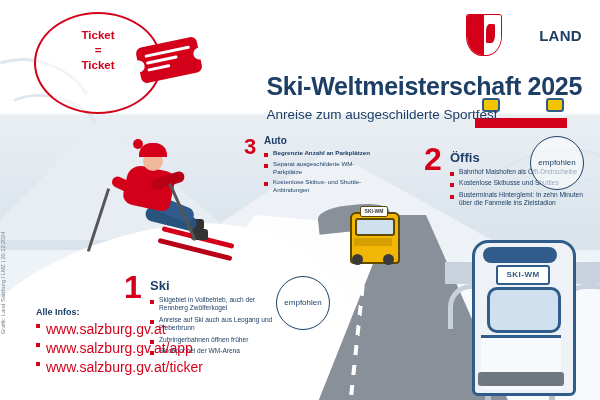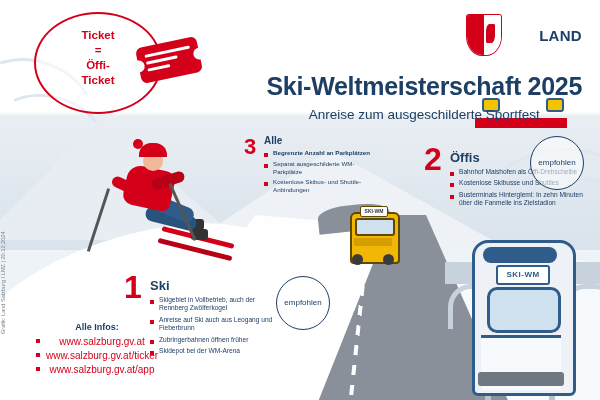--- a/index.html
+++ b/index.html
@@ -348,21 +348,21 @@
     color: #1d3f66;
     line-height: 17px;
     letter-spacing: .3px;
     margin-left: 29px;
   }
 
   
   .headline {
     position: absolute;
     right: 18px; top: 72px;
-    text-align: center;
+    text-align: left;
   }
   .headline h1 {
     margin: 0;
     font-size: 25px;
     font-weight: bold;
     color: #1d3f66;
     letter-spacing: -.3px;
   }
   .headline h2 {
     margin: 6px 0 0 0;
@@ -436,32 +436,32 @@
     text-align: center;
     line-height: 52px;
     background: rgba(255,255,255,.55);
   }
   #badge-ski { left: 276px; top: 276px; }
   #badge-offis { left: 530px; top: 136px; }
 
   
   .footer {
     position: absolute;
-    left: 36px; bottom: 22px; text-align: center;
+    left: 36px; bottom: 22px;
   }
   .footer .ftitle {
     font-size: 9px;
     font-weight: bold;
     color: #1d3f66;
     margin-bottom: 4px;
   }
   .footer .flink {
     position: relative;
     padding-left: 10px;
-    font-size: 10px;
+    font-size: 14px;
     color: #d4001a;
     margin-bottom: 3px;
   }
   .footer .flink::before {
     content: "";
     position: absolute;
     left: 0; top: 3px;
     width: 4px; height: 4px;
     background: #d4001a;
   }
@@ -535,21 +535,20 @@
     <div class="sk-part sk-arm2"></div>
     <div class="sk-part sk-head"></div>
     <div class="sk-part sk-hat"></div>
     <div class="sk-part sk-pom"></div>
     <div class="sk-part sk-pole2"></div>
   </div>
 
   <div class="stamp">
     <div>Ticket</div>
     <div>=</div>
-    <div>Öffi-</div>
     <div>Ticket</div>
   </div>
   <div class="ticket-shape"></div>
   <div class="ticket-lines">
       <i></i>
       <i></i>
       <i></i>
     </div>
 
   <div class="logo">
@@ -586,30 +585,30 @@
     <ul>
       <li>Bahnhof Maishofen als Öffi-Drehscheibe</li>
       <li>Kostenlose Skibusse und Shuttles</li>
       <li>Busterminals Hintergleml: In zehn Minuten über die Fanmeile ins Zielstadion</li>
     </ul>
   </div>
   <div class="badge" id="badge-offis">empfohlen</div>
 
   <div class="block" id="block-auto">
     <div class="num">3</div>
-    <div class="title">Alle</div>
+    <div class="title">Auto</div>
     <ul>
       <li class="bold">Begrenzte Anzahl an Parkplätzen</li>
       <li>Separat ausgeschilderte WM-Parkplätze</li>
       <li>Kostenlose Skibus- und Shuttle-Anbindungen</li>
     </ul>
   </div>
 
   <div class="footer">
     <div class="ftitle">Alle Infos:</div>
     <div class="flink">www.salzburg.gv.at</div>
+    <div class="flink">www.salzburg.gv.at/app</div>
     <div class="flink">www.salzburg.gv.at/ticker</div>
-    <div class="flink">www.salzburg.gv.at/app</div>
   </div>
 
   <div class="credit">Grafik: Land Salzburg / LMZ | 20.12.2024</div>
 
 </div>
 
 </body></html>

